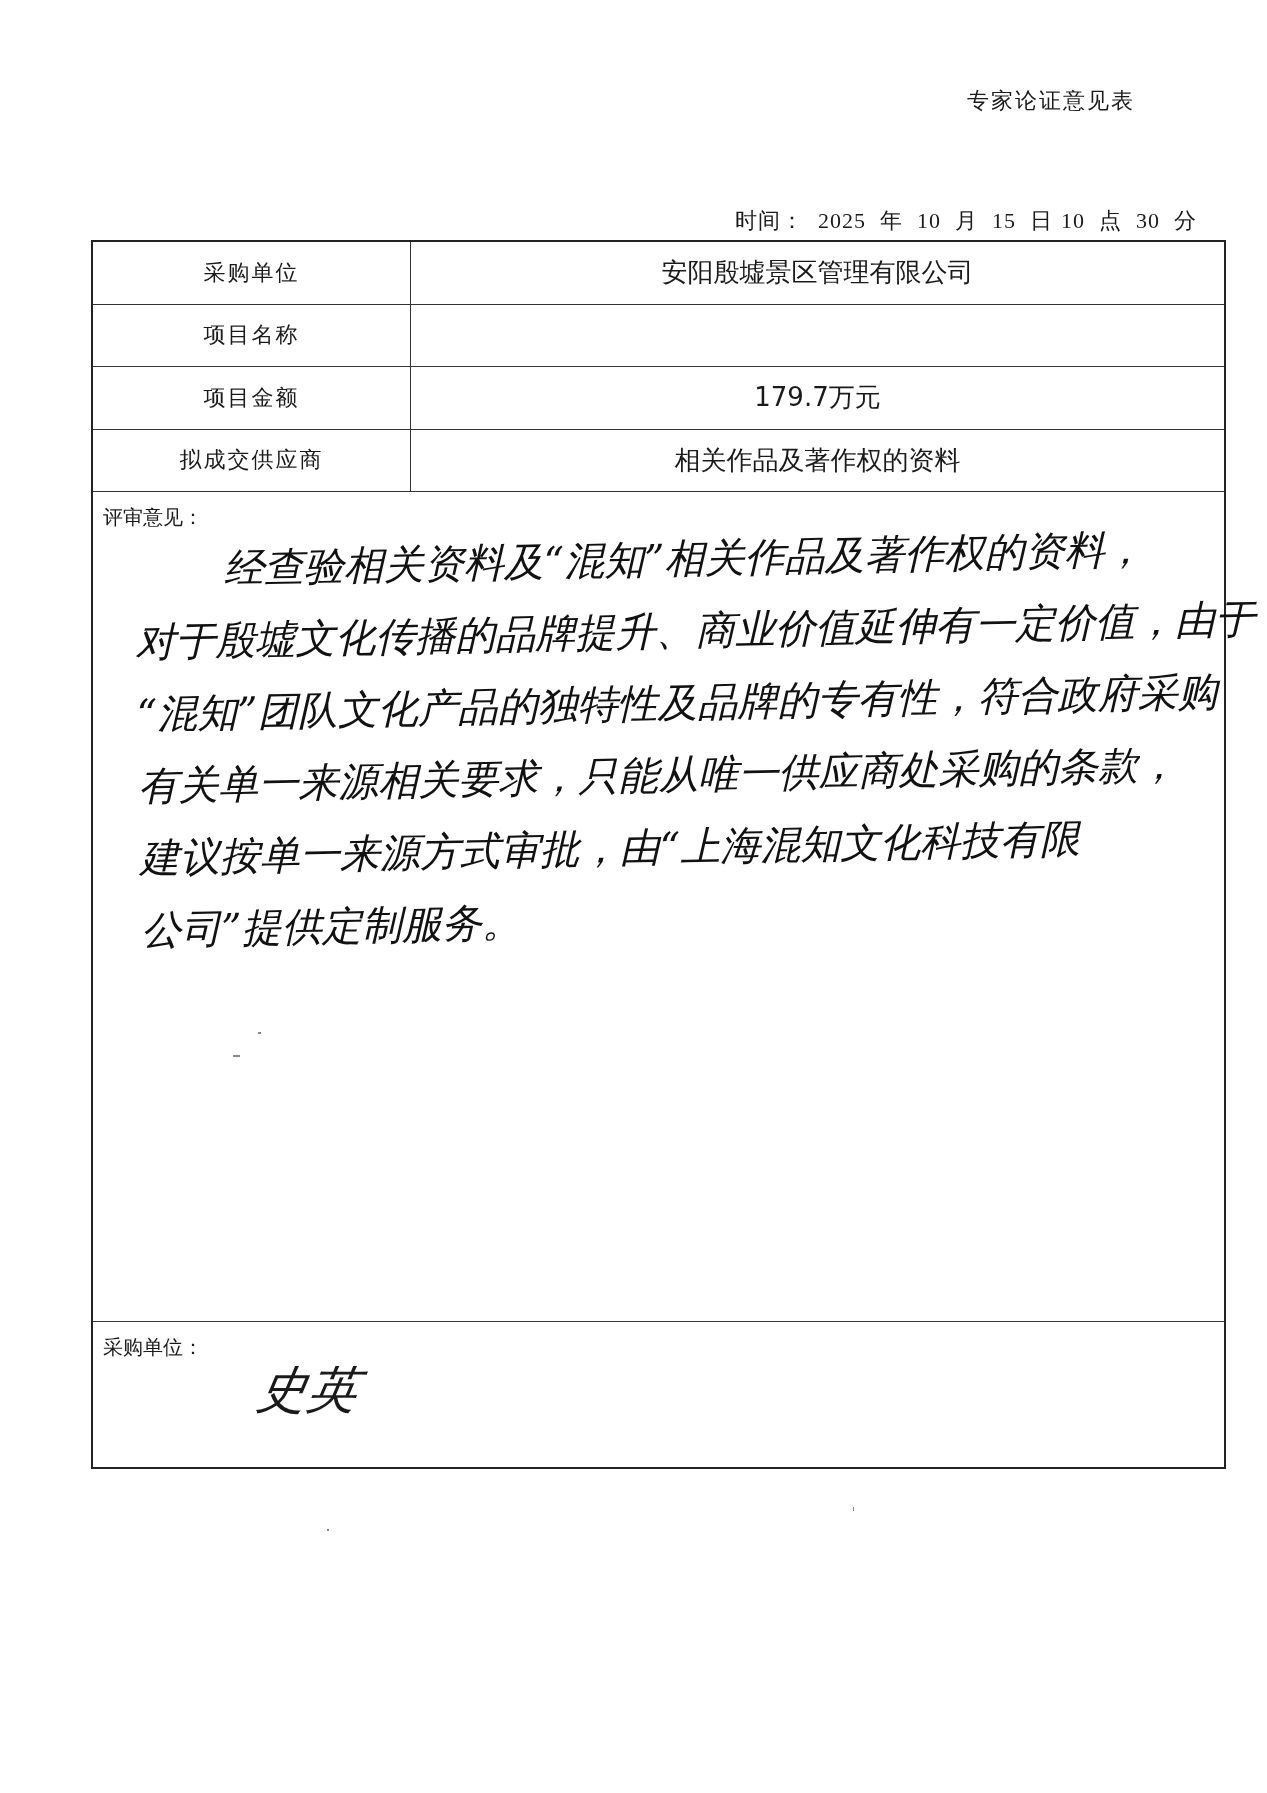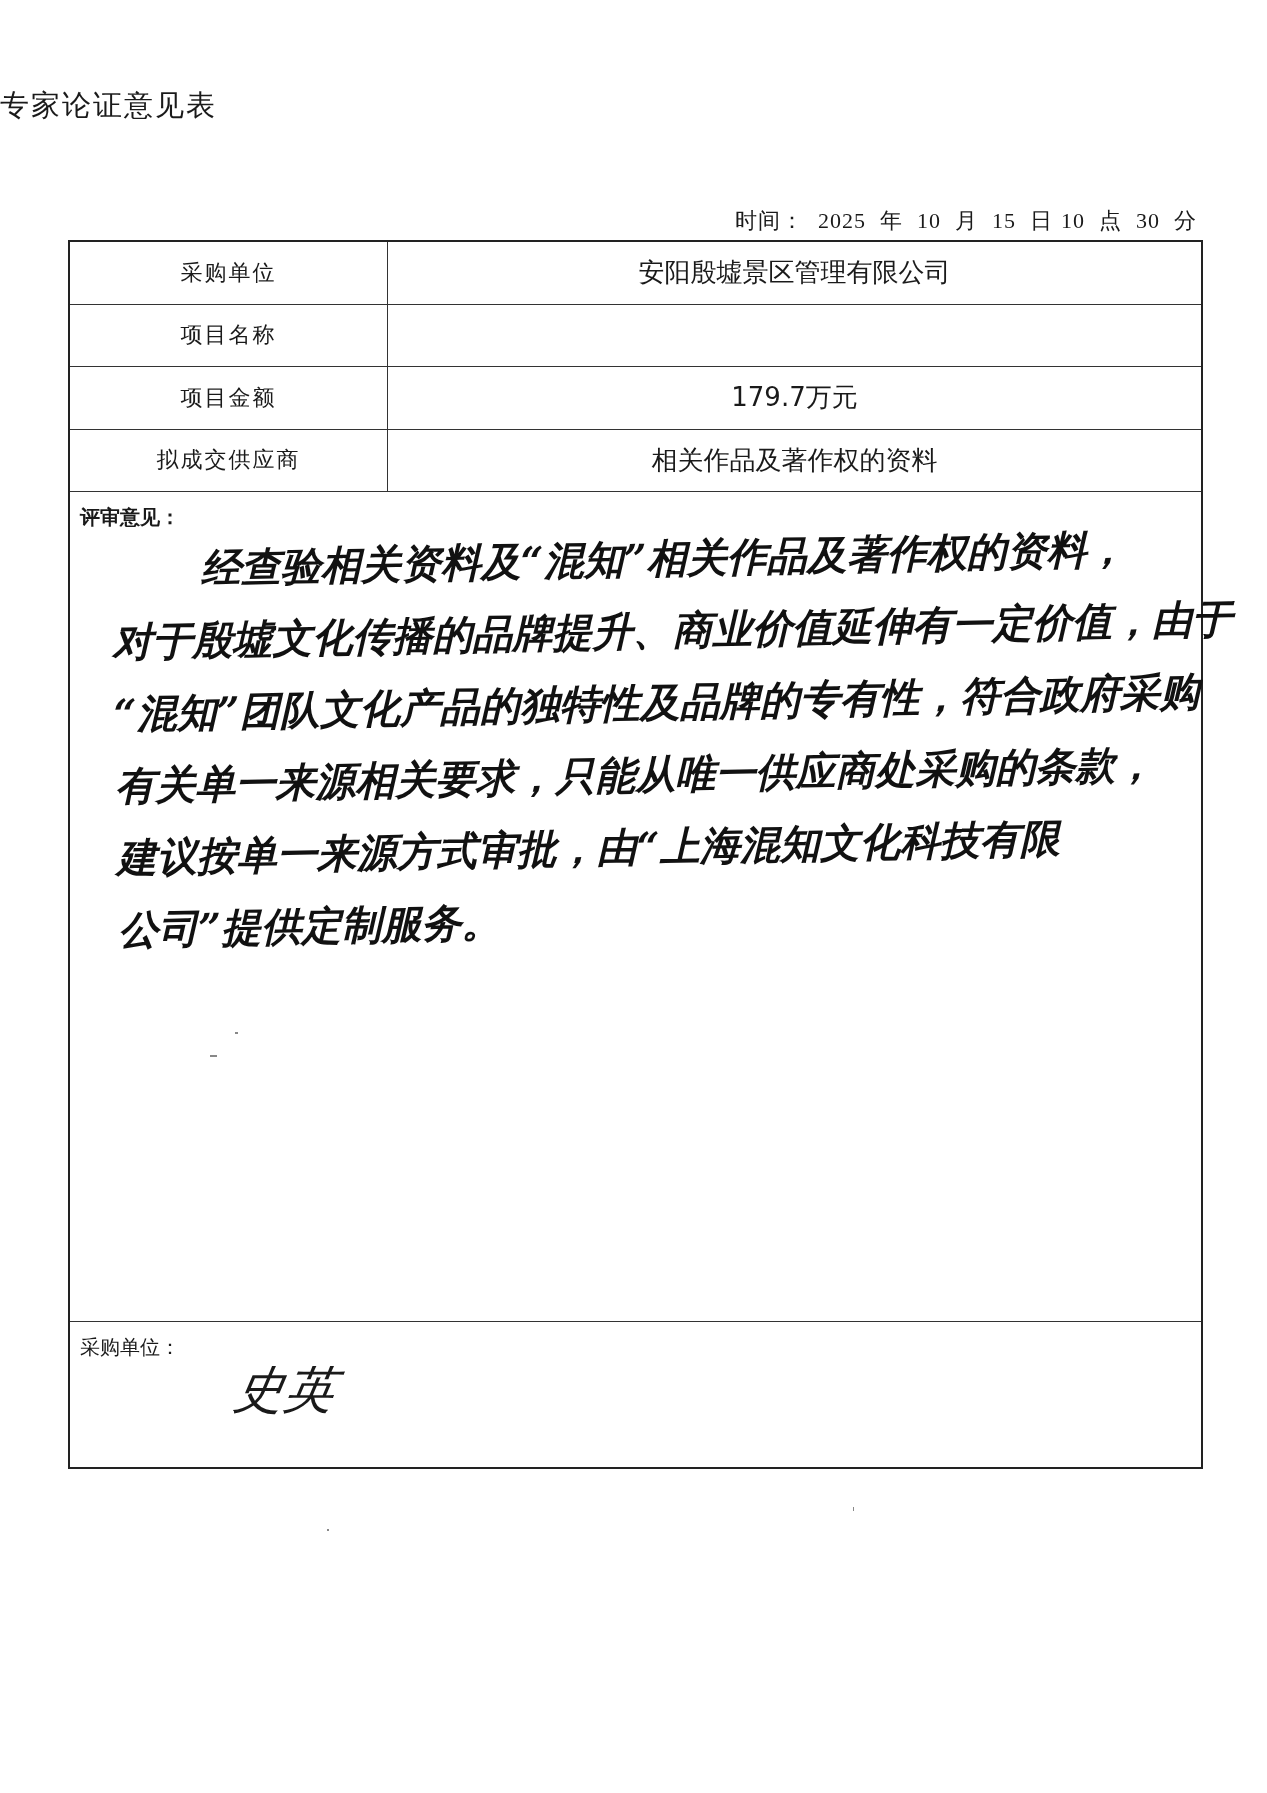--- a/index.html
+++ b/index.html
@@ -1,28 +1,28 @@
 <!DOCTYPE html>
 <html><head>
 <meta charset="utf-8">
 <style>
   html, body { margin:0; padding:0; background:#ffffff; }
   body { width:1267px; height:1793px; position:relative; overflow:hidden;
          font-family:"DejaVu Serif","Liberation Serif",serif; color:#1a1a1a; }
-  .title { position:absolute; top:86px; left:0; width:1135px; text-align:left;
-           font-size:29px; letter-spacing:2px; font-family:"DejaVu Sans","Liberation Sans",sans-serif; }
+  .title { position:absolute; top:86px; left:0; width:1135px; text-align:right;
+           font-size:22px; letter-spacing:2px; font-family:"DejaVu Sans","Liberation Sans",sans-serif; }
   .timeline { position:absolute; top:206px; right:70px; font-size:22px; letter-spacing:1px; }
   .timeline span { margin-left:6px;font-family:Liberation Serif, serif; }
-  .form { position:absolute; left:68px; top:240px; width:1135px; border:2px solid #222; box-sizing:border-box; }
+  .form { position:absolute; left:91px; top:240px; width:1135px; border:2px solid #222; box-sizing:border-box; }
   .row { display:flex; border-bottom:1.5px solid #333; height:61.5px; }
   .cell-label { width:317px; border-right:1.5px solid #333; display:flex; align-items:center; justify-content:center;
                 font-size:22px; font-family:"DejaVu Sans","Liberation Sans",sans-serif; letter-spacing:2px; }
   .cell-value { flex:1; display:flex; align-items:center; justify-content:center; font-size:26px;
                 font-family:"DejaVu Sans","Liberation Sans",sans-serif; }
-  .review { height:829px; border-bottom:1.5px solid #333; position:relative;font-weight:bold; }
+  .review { height:829px; border-bottom:1.5px solid #333; position:relative; }
   .section-label { position:absolute; left:10px; top:12px; font-size:20px; font-family:"DejaVu Sans","Liberation Sans",sans-serif; }
   .handwriting { position:absolute; left:40px; top:42px; width:1080px;
                  font-family:"DejaVu Serif","Liberation Serif",serif; font-style:italic; font-size:40px;
                  line-height:72px; color:#111; transform:rotate(-1.2deg); transform-origin:left top; }
   .hw-line { white-space:nowrap; }
   .hw-line:nth-child(1) { padding-left:90px; }
   .sign { height:145px; position:relative; }
   .signature { position:absolute; left:165px; top:35px; font-size:50px; font-style:italic;
                font-family:"DejaVu Serif","Liberation Serif",serif; transform:skewX(-10deg); }
   .speck { position:absolute; background:#888; }

